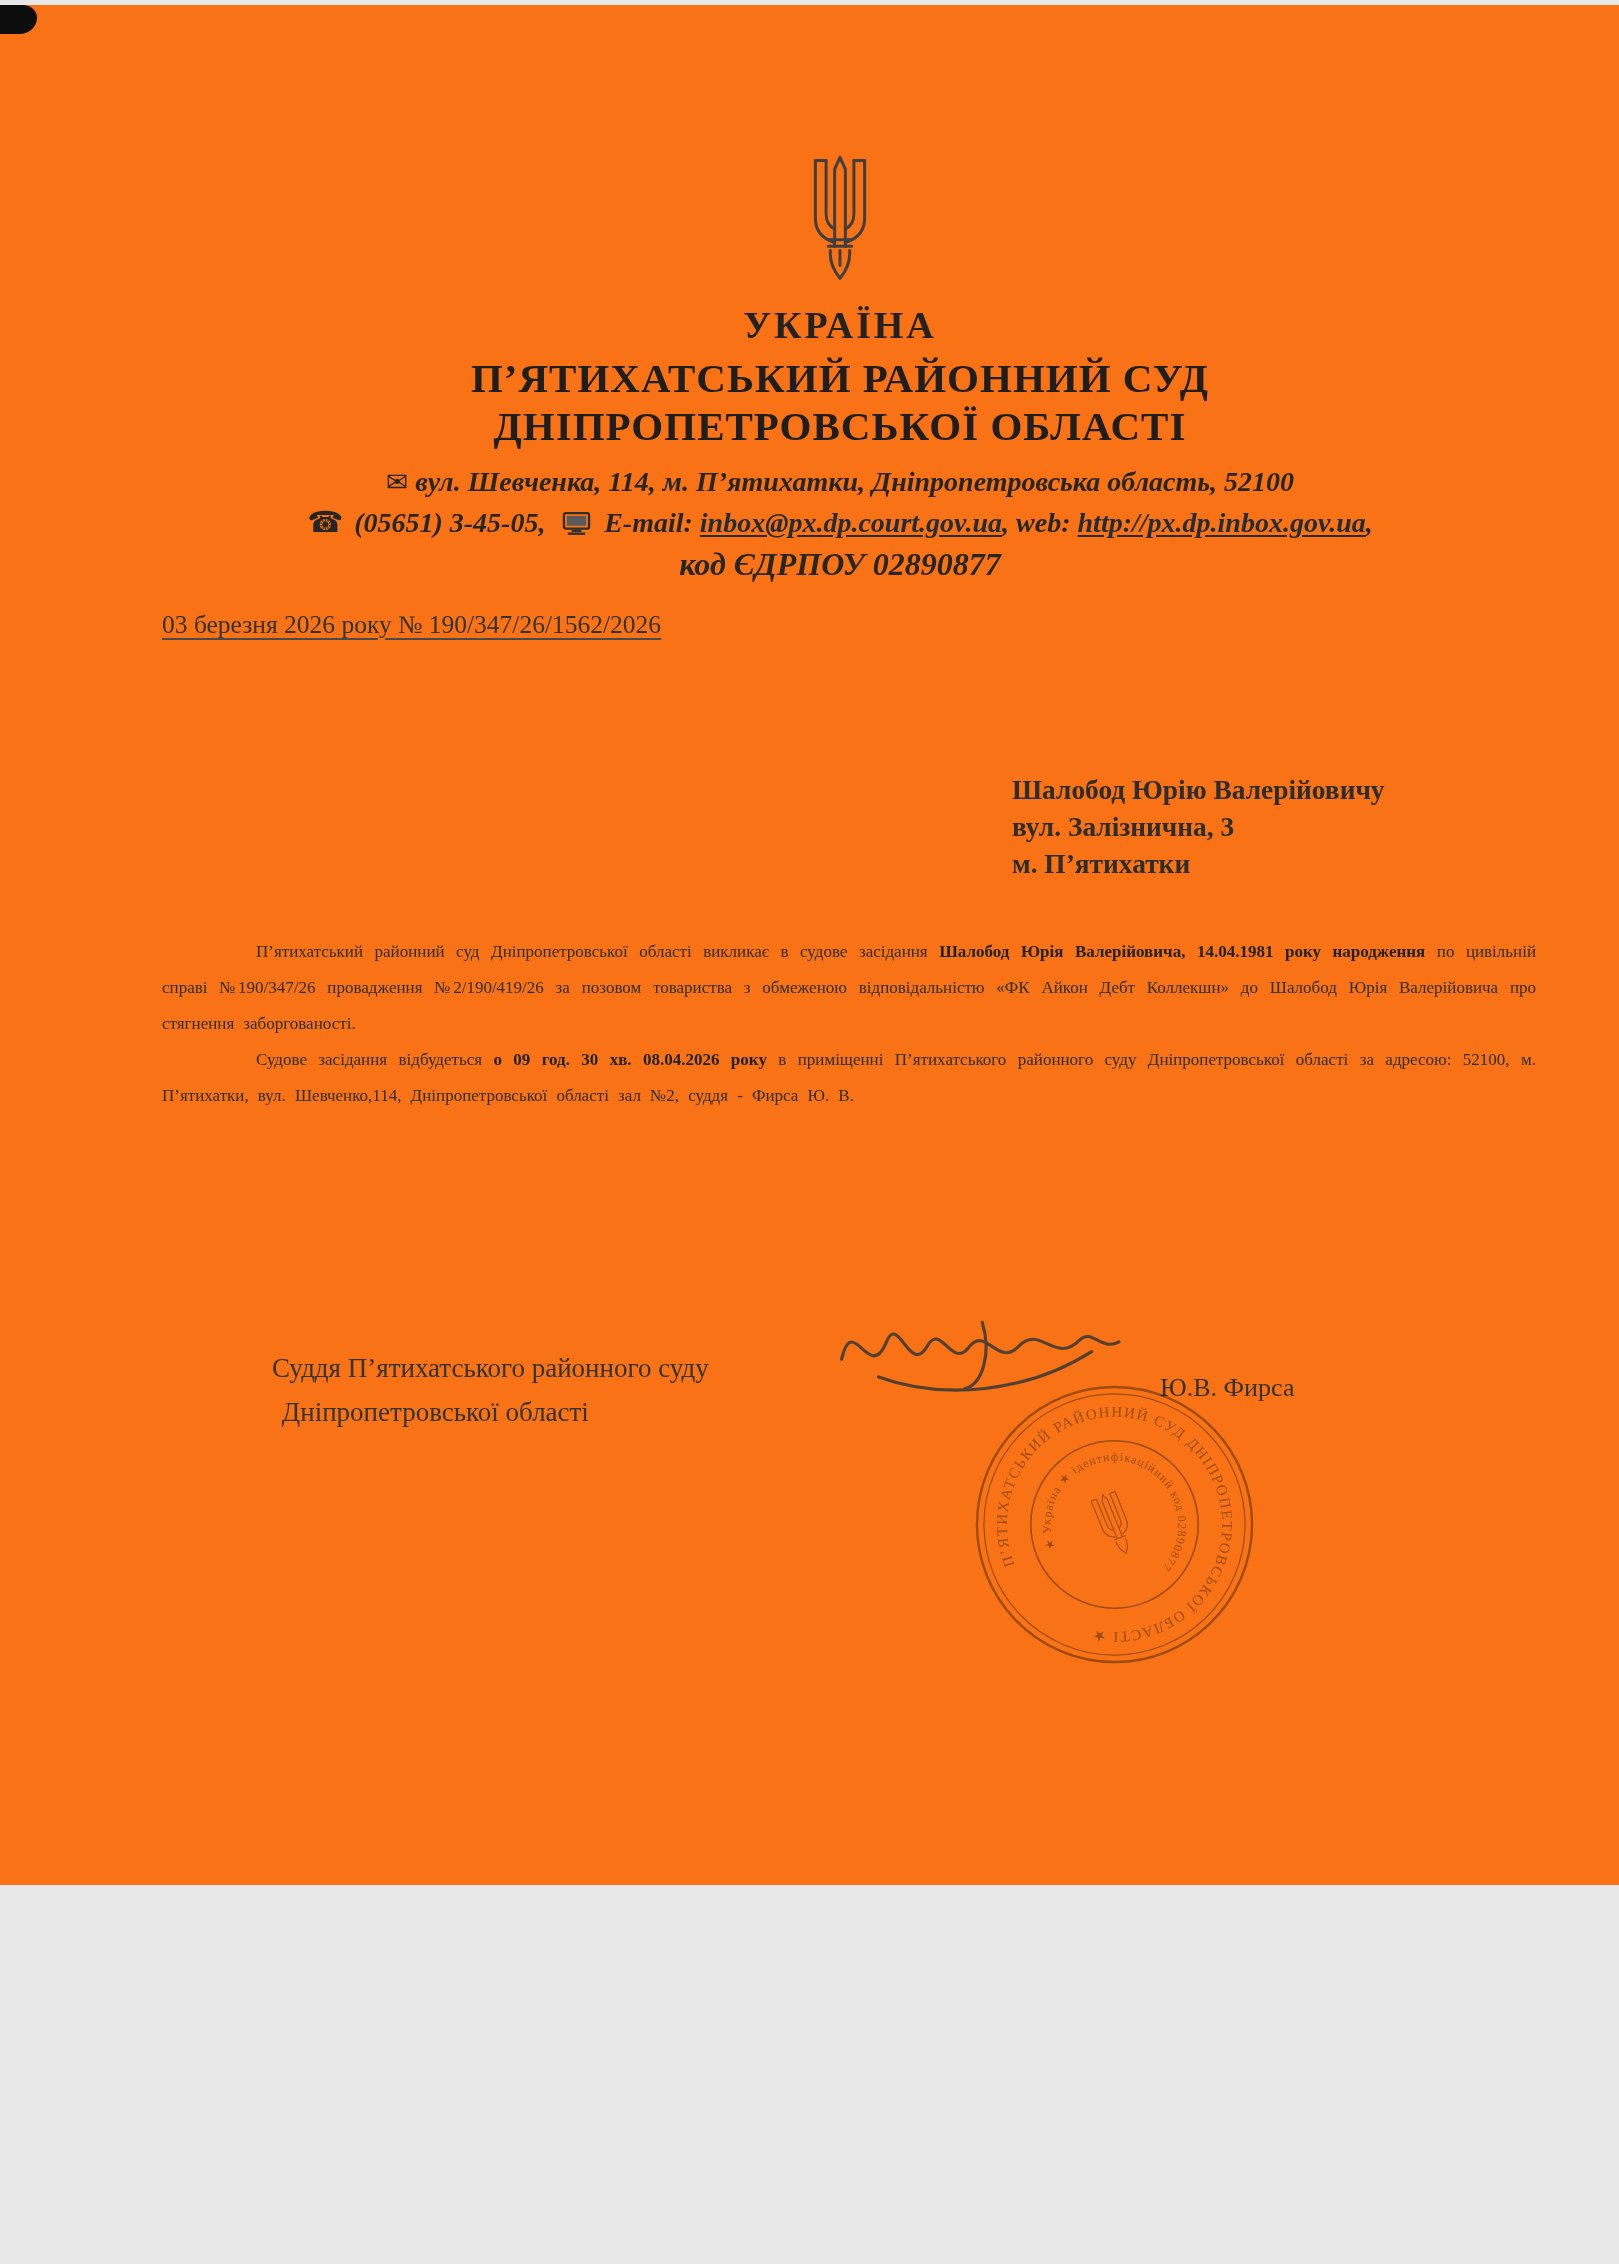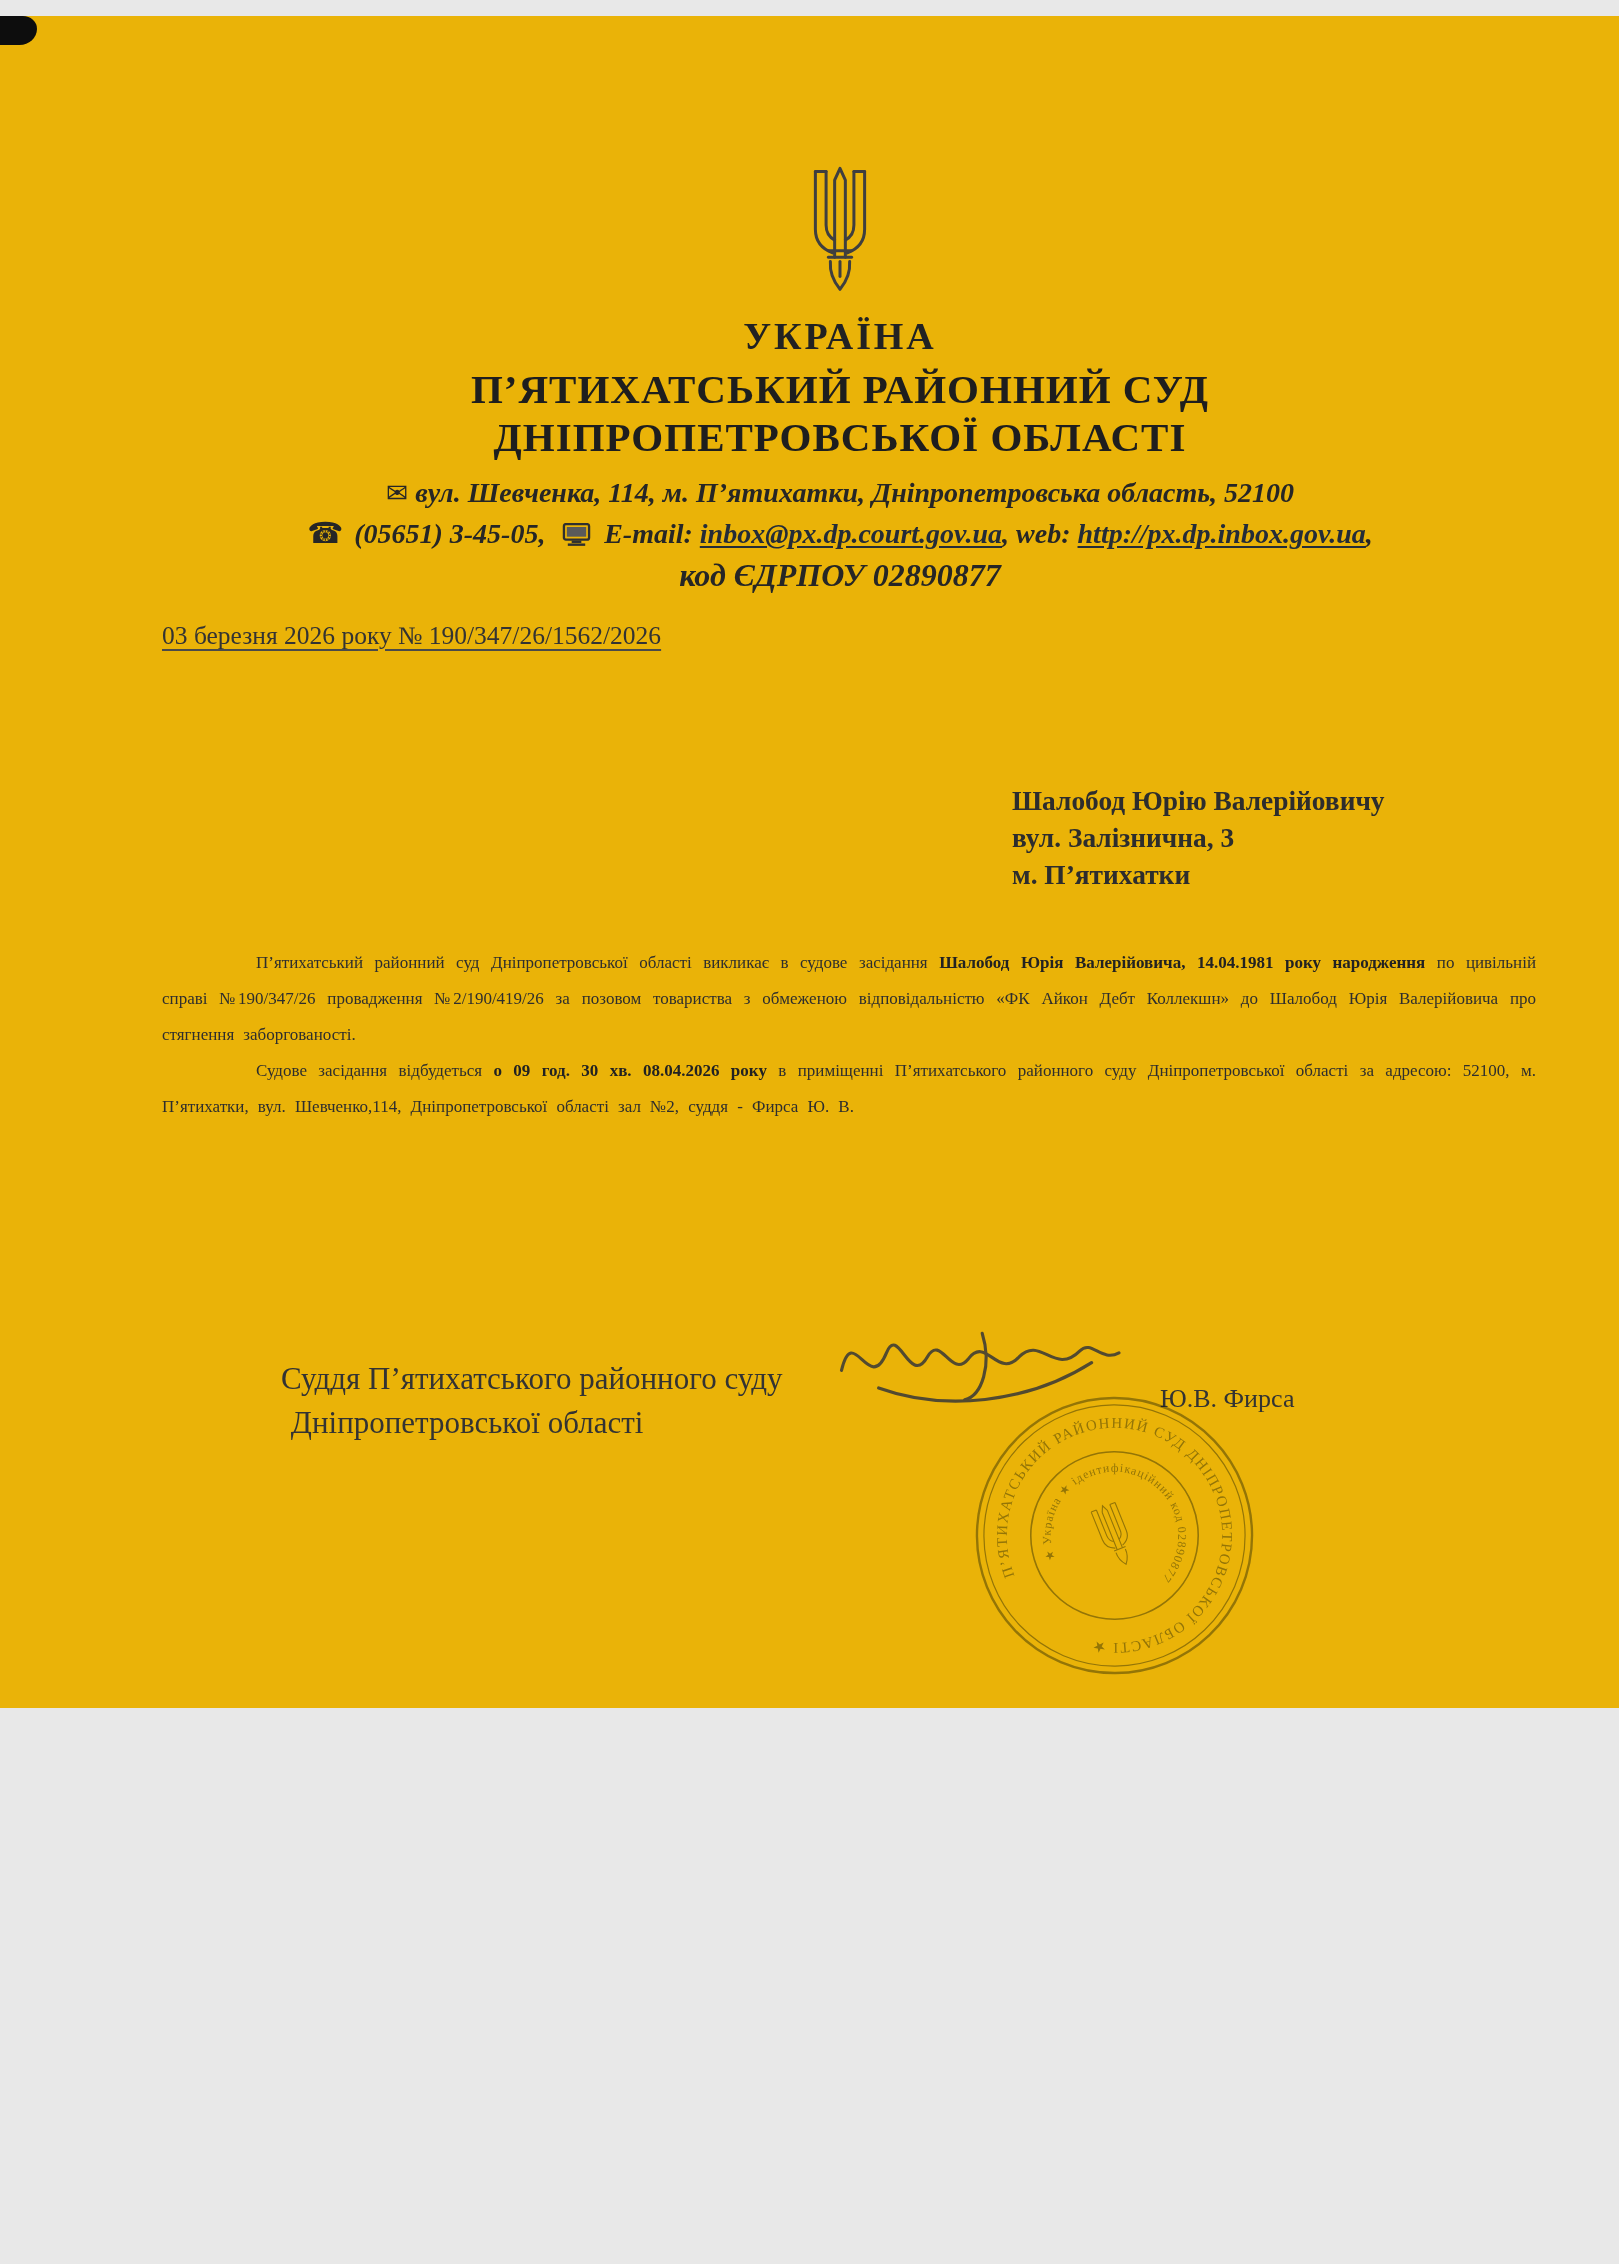--- a/index.html
+++ b/index.html
@@ -1,22 +1,22 @@
 <!DOCTYPE html>
 <html><head>
 <meta charset="utf-8">
 <title>Scanned court summons</title>
 <style>
   * { margin:0; padding:0; box-sizing:border-box; }
   html, body { background:#e8e8e8; }
   .page {
     position:relative;
-    width:1619px; height:1692px;
-    margin:16px auto;
-    background:#eab308;
+    width:1619px; height:1880px;
+    margin:5px auto;
+    background:#f97316;
     font-family:"Liberation Serif","DejaVu Serif",serif;
     color:#2b2b2b;
     overflow:hidden;
   }
 
   
   .corner-artifact {
     position:absolute; left:0; top:0;
     width:37px; height:29px;
     background:#0d0d0d;
@@ -61,22 +61,22 @@
     position:absolute; left:162px; top:929px; width:1374px;
     font-size:17px; line-height:36px;
     text-align:justify; word-spacing:4.9px;
     color:#2e2e2e;
   }
   .body-text p { text-indent:94px; }
   .body-text b { color:#222; }
 
   
   .sign-title {
-    position:absolute; left:281px; top:1341px;
-    font-size:31px; line-height:44px; color:#333;
+    position:absolute; left:272px; top:1341px;
+    font-size:27px; line-height:44px; color:#333;
   }
   .sign-title .l2 { padding-left:9.8px; }
   .judge-name {
     position:absolute; left:1160px; top:1368px;
     font-size:26px; color:#333;
   }
   .signature-svg {
     position:absolute; left:833px; top:1286px;
     width:314px; height:127px;
   }

